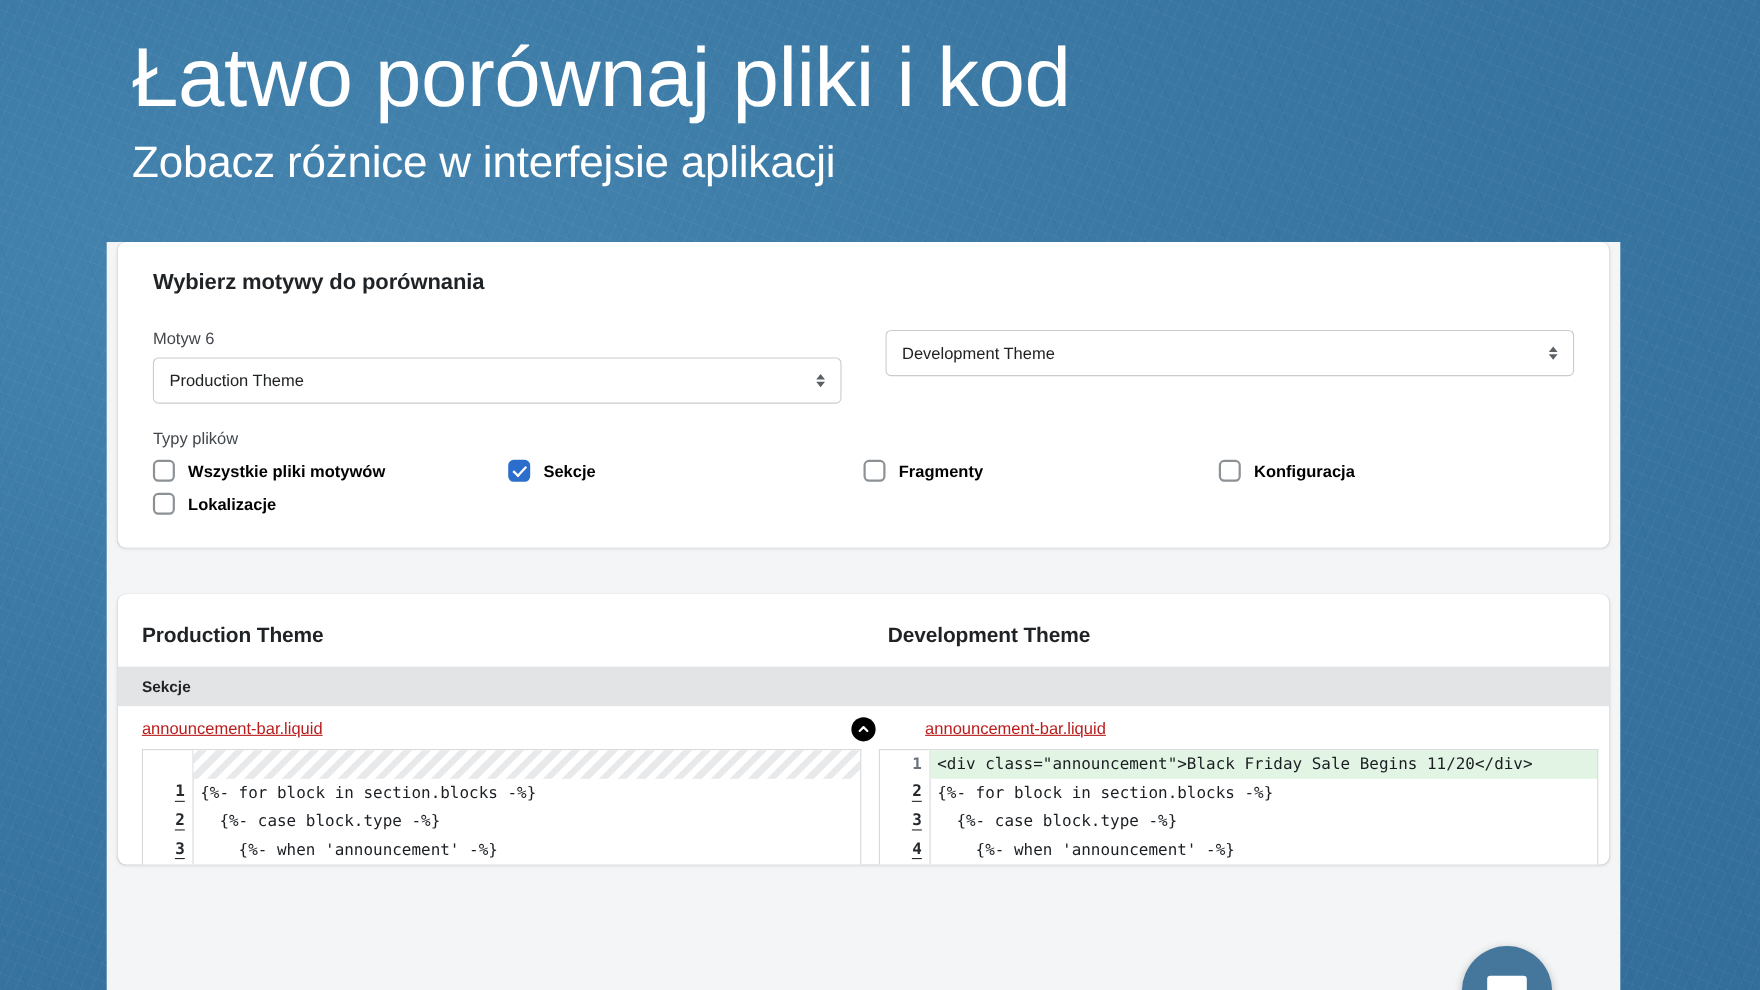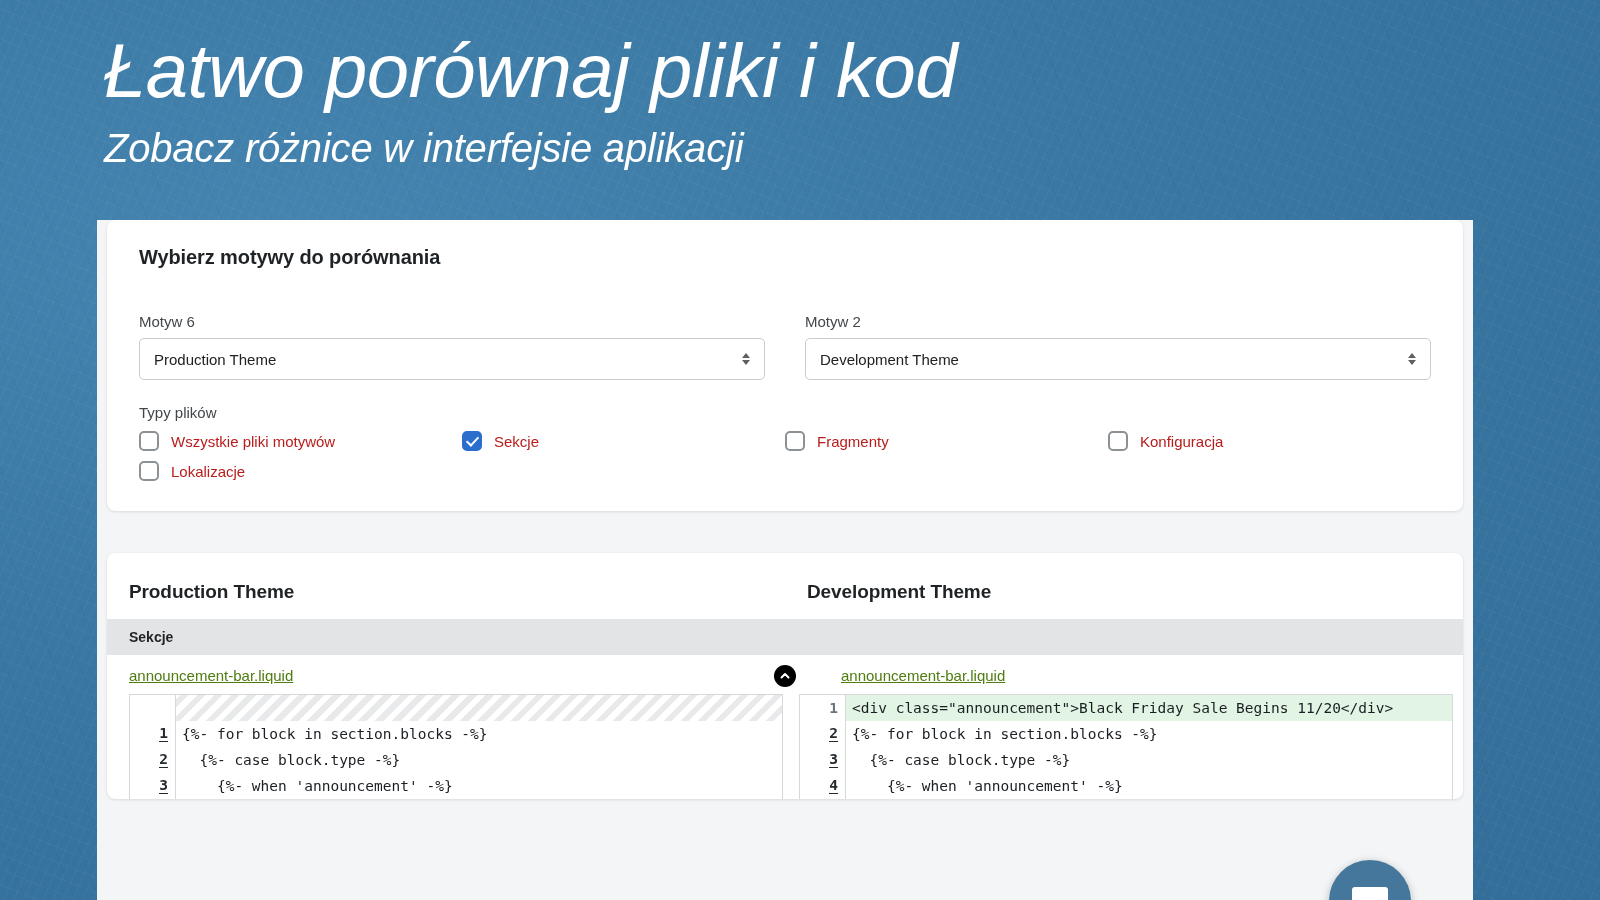--- a/index.html
+++ b/index.html
@@ -20,24 +20,23 @@
     background:
       repeating-linear-gradient(114deg, rgba(255,255,255,0.035) 0px, rgba(255,255,255,0.035) 1px, rgba(0,0,0,0) 1px, rgba(0,0,0,0) 9px),
       repeating-linear-gradient(22deg, rgba(255,255,255,0.03) 0px, rgba(255,255,255,0.03) 1px, rgba(0,0,0,0) 1px, rgba(0,0,0,0) 14px),
       repeating-linear-gradient(68deg, rgba(0,0,0,0.035) 0px, rgba(0,0,0,0.035) 1px, rgba(0,0,0,0) 1px, rgba(0,0,0,0) 23px),
       radial-gradient(ellipse at 18% 28%, #4585b0 0%, #3a77a3 45%, #336d99 100%);
   }
 
   
   .hero {
     position: absolute;
-    left: 104px;
+    left: 120px;
     top: 30px;
     width: 1300px;
-    font-style: italic;
   }
   .hero h1 {
     margin: 0;
     color: #ffffff;
     font-size: 76px;
     line-height: 1.08;
     font-weight: 400;
     letter-spacing: -0.5px;
   }
   .hero h2 {
@@ -66,21 +65,21 @@
     box-shadow: 0 1px 3px rgba(0,0,0,0.10), 0 0 1px rgba(0,0,0,0.08);
     margin: 0 10px;
   }
 
   .selector-card { padding: 26px 32px 30px 32px; }
 
   .card-title {
     font-size: 20px;
     font-weight: bold;
     color: #1f2326;
-    margin: 0 0 44px 0;
+    margin: 0 0 31px 0;
     letter-spacing: -0.1px;
   }
 
   .fields-row { display: flex; gap: 40px; }
   .field { flex: 1; }
   .field-label {
     font-size: 15px;
     color: #42474c;
     margin-bottom: 8px;
   }
@@ -118,24 +117,25 @@
     color: #42474c;
     margin: 24px 0 10px 0;
   }
   .check-grid {
     display: grid;
     grid-template-columns: repeat(4, 1fr);
     row-gap: 10px;
   }
   .check-item {
     display: flex;
-    align-items: center;
+    align-items: flex-end;
     gap: 12px;
     font-size: 15px;
-    color: #b91c1c;
+    color: #000000;
+    font-weight: bold;
   }
   .cbox {
     width: 20px; height: 20px;
     border: 2px solid #8c9196;
     border-radius: 5px;
     background: #fff;
     flex: 0 0 auto;
     position: relative;
   }
   .cbox.checked {
@@ -193,21 +193,21 @@
     align-items: center;
     padding: 12px 0 10px 0;
     position: relative;
   }
   .file-col {
     width: 50%;
     padding-left: 22px;
     font-size: 15px;
   }
   .file-col a {
-    color: #4d7c0f;
+    color: #b91c1c;
     text-decoration: underline;
   }
   .file-col.right { padding-left: 56px; }
   .collapse-btn {
     position: absolute;
     left: 50%;
     transform: translateX(-50%);
     width: 22px; height: 22px;
     border-radius: 50%;
     background: #000000;
@@ -302,21 +302,20 @@
         <div class="field-label">Motyw 6</div>
         <div class="select-box">
           <span>Production Theme</span>
           <span class="stepper">
               <i class="up"></i>
               <i class="dn"></i>
             </span>
         </div>
       </div>
       <div class="field">
-        <div class="field-label">Motyw 2</div>
         <div class="select-box">
           <span>Development Theme</span>
           <span class="stepper">
               <i class="up"></i>
               <i class="dn"></i>
             </span>
         </div>
       </div>
     </div>
 

